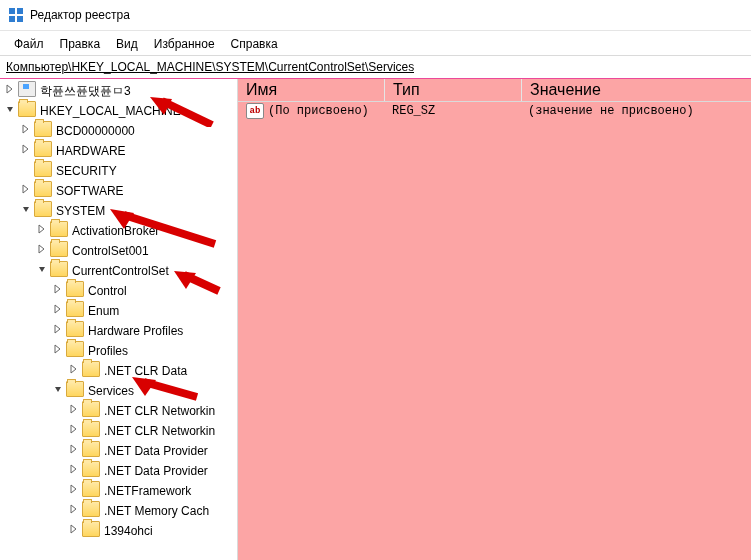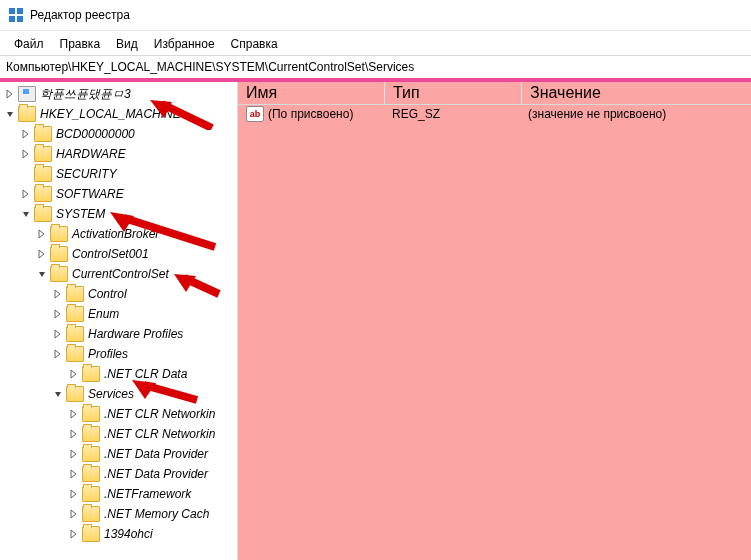--- a/index.html
+++ b/index.html
@@ -5,42 +5,42 @@
 html,body{margin:0;padding:0;font-family:"Segoe UI",Tahoma,sans-serif;font-size:12px;color:#000;background:#fff;overflow:hidden;}
 .window{width:751px;height:560px;position:relative;background:#fca5a5;display:flex;flex-direction:column;}
 
 .titlebar{display:flex;align-items:center;height:30px;padding:0 8px;background:#fff;border-bottom:1px solid #e5e5e5;}
 .titlebar .app-icon{width:16px;height:16px;margin-right:6px;display:inline-flex;}
 .titlebar .title{font-size:12px;}
 
 .menubar{display:flex;align-items:flex-end;height:20px;padding:2px 6px;background:#fff;}
 .menubar .menu-item{padding:2px 8px;cursor:default;}
 
-.addressbar{display:flex;align-items:center;height:22px;padding:0 6px;border-top:1px solid #dadada;border-bottom:4px solid #ec4899;background:#fff;}
+.addressbar{display:flex;align-items:center;height:22px;padding:0 6px;border-top:1px solid #dadada;border-bottom:1px solid #ec4899;background:#fff;text-decoration:underline;}
 .addressbar .path{font-size:12px;white-space:nowrap;overflow:hidden;text-overflow:ellipsis;}
 
 .body{flex:1;display:flex;min-height:0;}
 .tree-pane{width:237px;border-right:1px solid #dadada;overflow:hidden;position:relative;background:#fff;}
 .tree{padding:2px 0 2px 2px;white-space:nowrap;overflow:hidden;}
 .list-pane{flex:1;display:flex;flex-direction:column;}
 
 .cols{display:flex;height:22px;border-bottom:1px solid #dadada;align-items:center;}
 .col{padding:0 8px;font-size:16px;border-right:1px solid #e5e5e5;height:100%;display:flex;align-items:center;}
 .col.name{width:130px;}
 .col.type{width:120px;}
 .col.val{flex:1;border-right:none;}
 .rows{flex:1;}
 .row{display:flex;align-items:center;height:18px;padding:0;}
-.row .cell{padding:0 8px;font-size:12px;}
+.row .cell{padding:0 8px;font-size:12px;font-family:Liberation Mono, monospace;}
 .row .cell.name{width:130px;display:flex;align-items:center;gap:4px;}
 .row .cell.type{width:120px;}
 .row .cell.val{flex:1;}
 .ab-icon{width:16px;height:14px;display:inline-flex;align-items:center;justify-content:center;color:#b00;font-size:9px;font-weight:bold;border:1px solid #888;background:#fff;border-radius:2px;}
 
-.tr{display:flex;align-items:center;height:20px;line-height:20px;cursor:default;font-style:italic;}
+.tr{display:flex;align-items:flex-start;height:20px;line-height:20px;cursor:default;}
 .tw{width:16px;height:16px;display:inline-flex;align-items:center;justify-content:center;flex:none;}
 .tw svg{display:block;}
 .folder{width:16px;height:14px;display:inline-block;margin-right:4px;flex:none;background:linear-gradient(#ffe9a6,#ffd65e);border:1px solid #d9a93c;border-radius:1px;position:relative;}
 .folder::before{content:"";position:absolute;left:0;top:-3px;width:7px;height:3px;background:#ffe9a6;border:1px solid #d9a93c;border-bottom:none;border-radius:1px 1px 0 0;}
 .comp-icon{width:16px;height:14px;display:inline-block;margin-right:4px;flex:none;background:#eee;border:1px solid #999;border-radius:1px;position:relative;}
 .comp-icon::after{content:"";position:absolute;left:4px;top:2px;width:6px;height:5px;background:#4aa3ff;}
 .tlabel{padding-right:6px;}
 .ind{display:inline-block;flex:none;}
 
 .arrow{position:absolute;pointer-events:none;}

